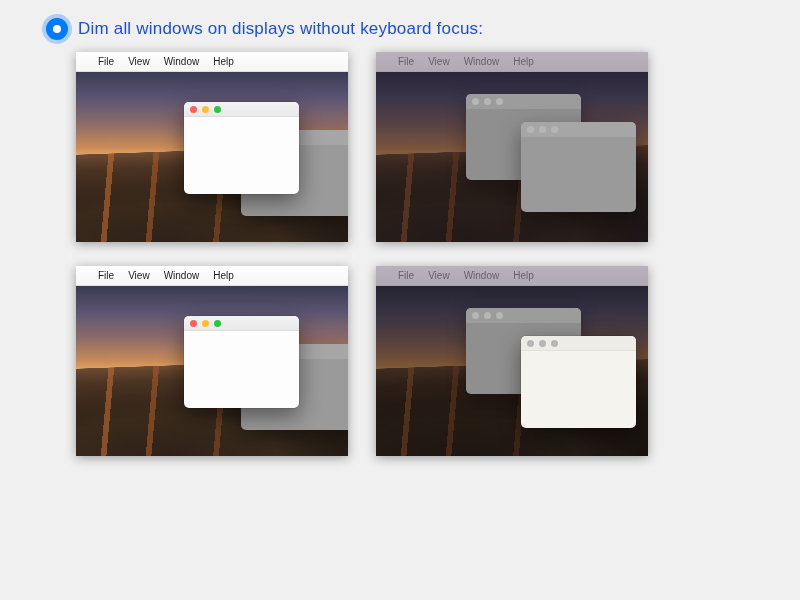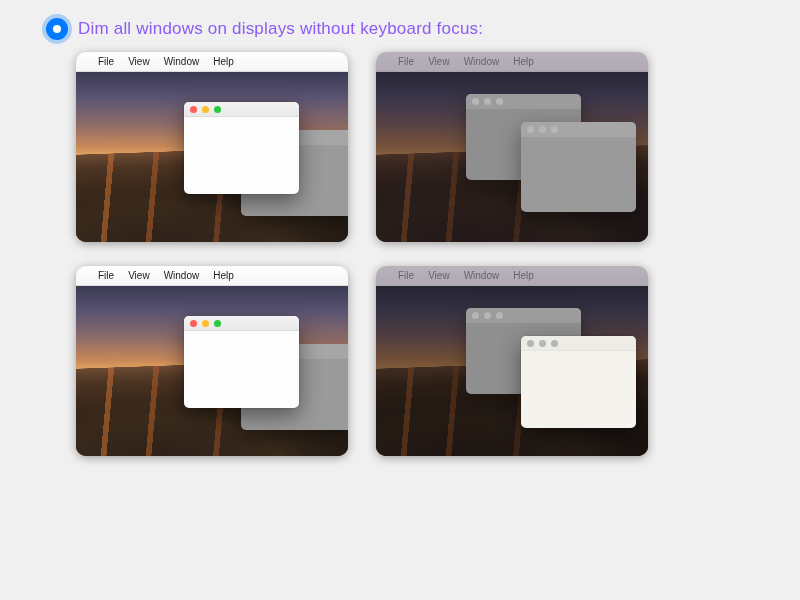--- a/index.html
+++ b/index.html
@@ -24,25 +24,25 @@
     background: #007aff;
     box-shadow: 0 0 0 4px rgba(0,122,255,0.28);
   }
   .radio.selected::after {
     content: ""; width: 8px; height: 8px; border-radius: 50%; background: #fff;
   }
   .radio.unselected {
     background: #fff; border: 1px solid #c9c9c9;
     box-shadow: 0 1px 1px rgba(0,0,0,0.08);
   }
-  .opt-label { font-size: 17px; color: #8b5cf6; letter-spacing: 0.2px; }
+  .opt-label { font-size: 17px; color: #1d4ed8; letter-spacing: 0.2px; }
   .previews { display: flex; gap: 28px; padding-left: 40px; }
   .display {
     width: 272px; height: 190px;
-    border-radius: 10px;
+    border-radius: 0;
     position: relative;
     overflow: hidden;
     box-shadow: 0 2px 10px rgba(0,0,0,0.35);
   }
   .menubar {
     height: 20px; width: 100%;
     display: flex; align-items: center; gap: 14px;
     padding: 0 8px;
     font-size: 10px;
     background: linear-gradient(#fefefe, #f6f6f6);

